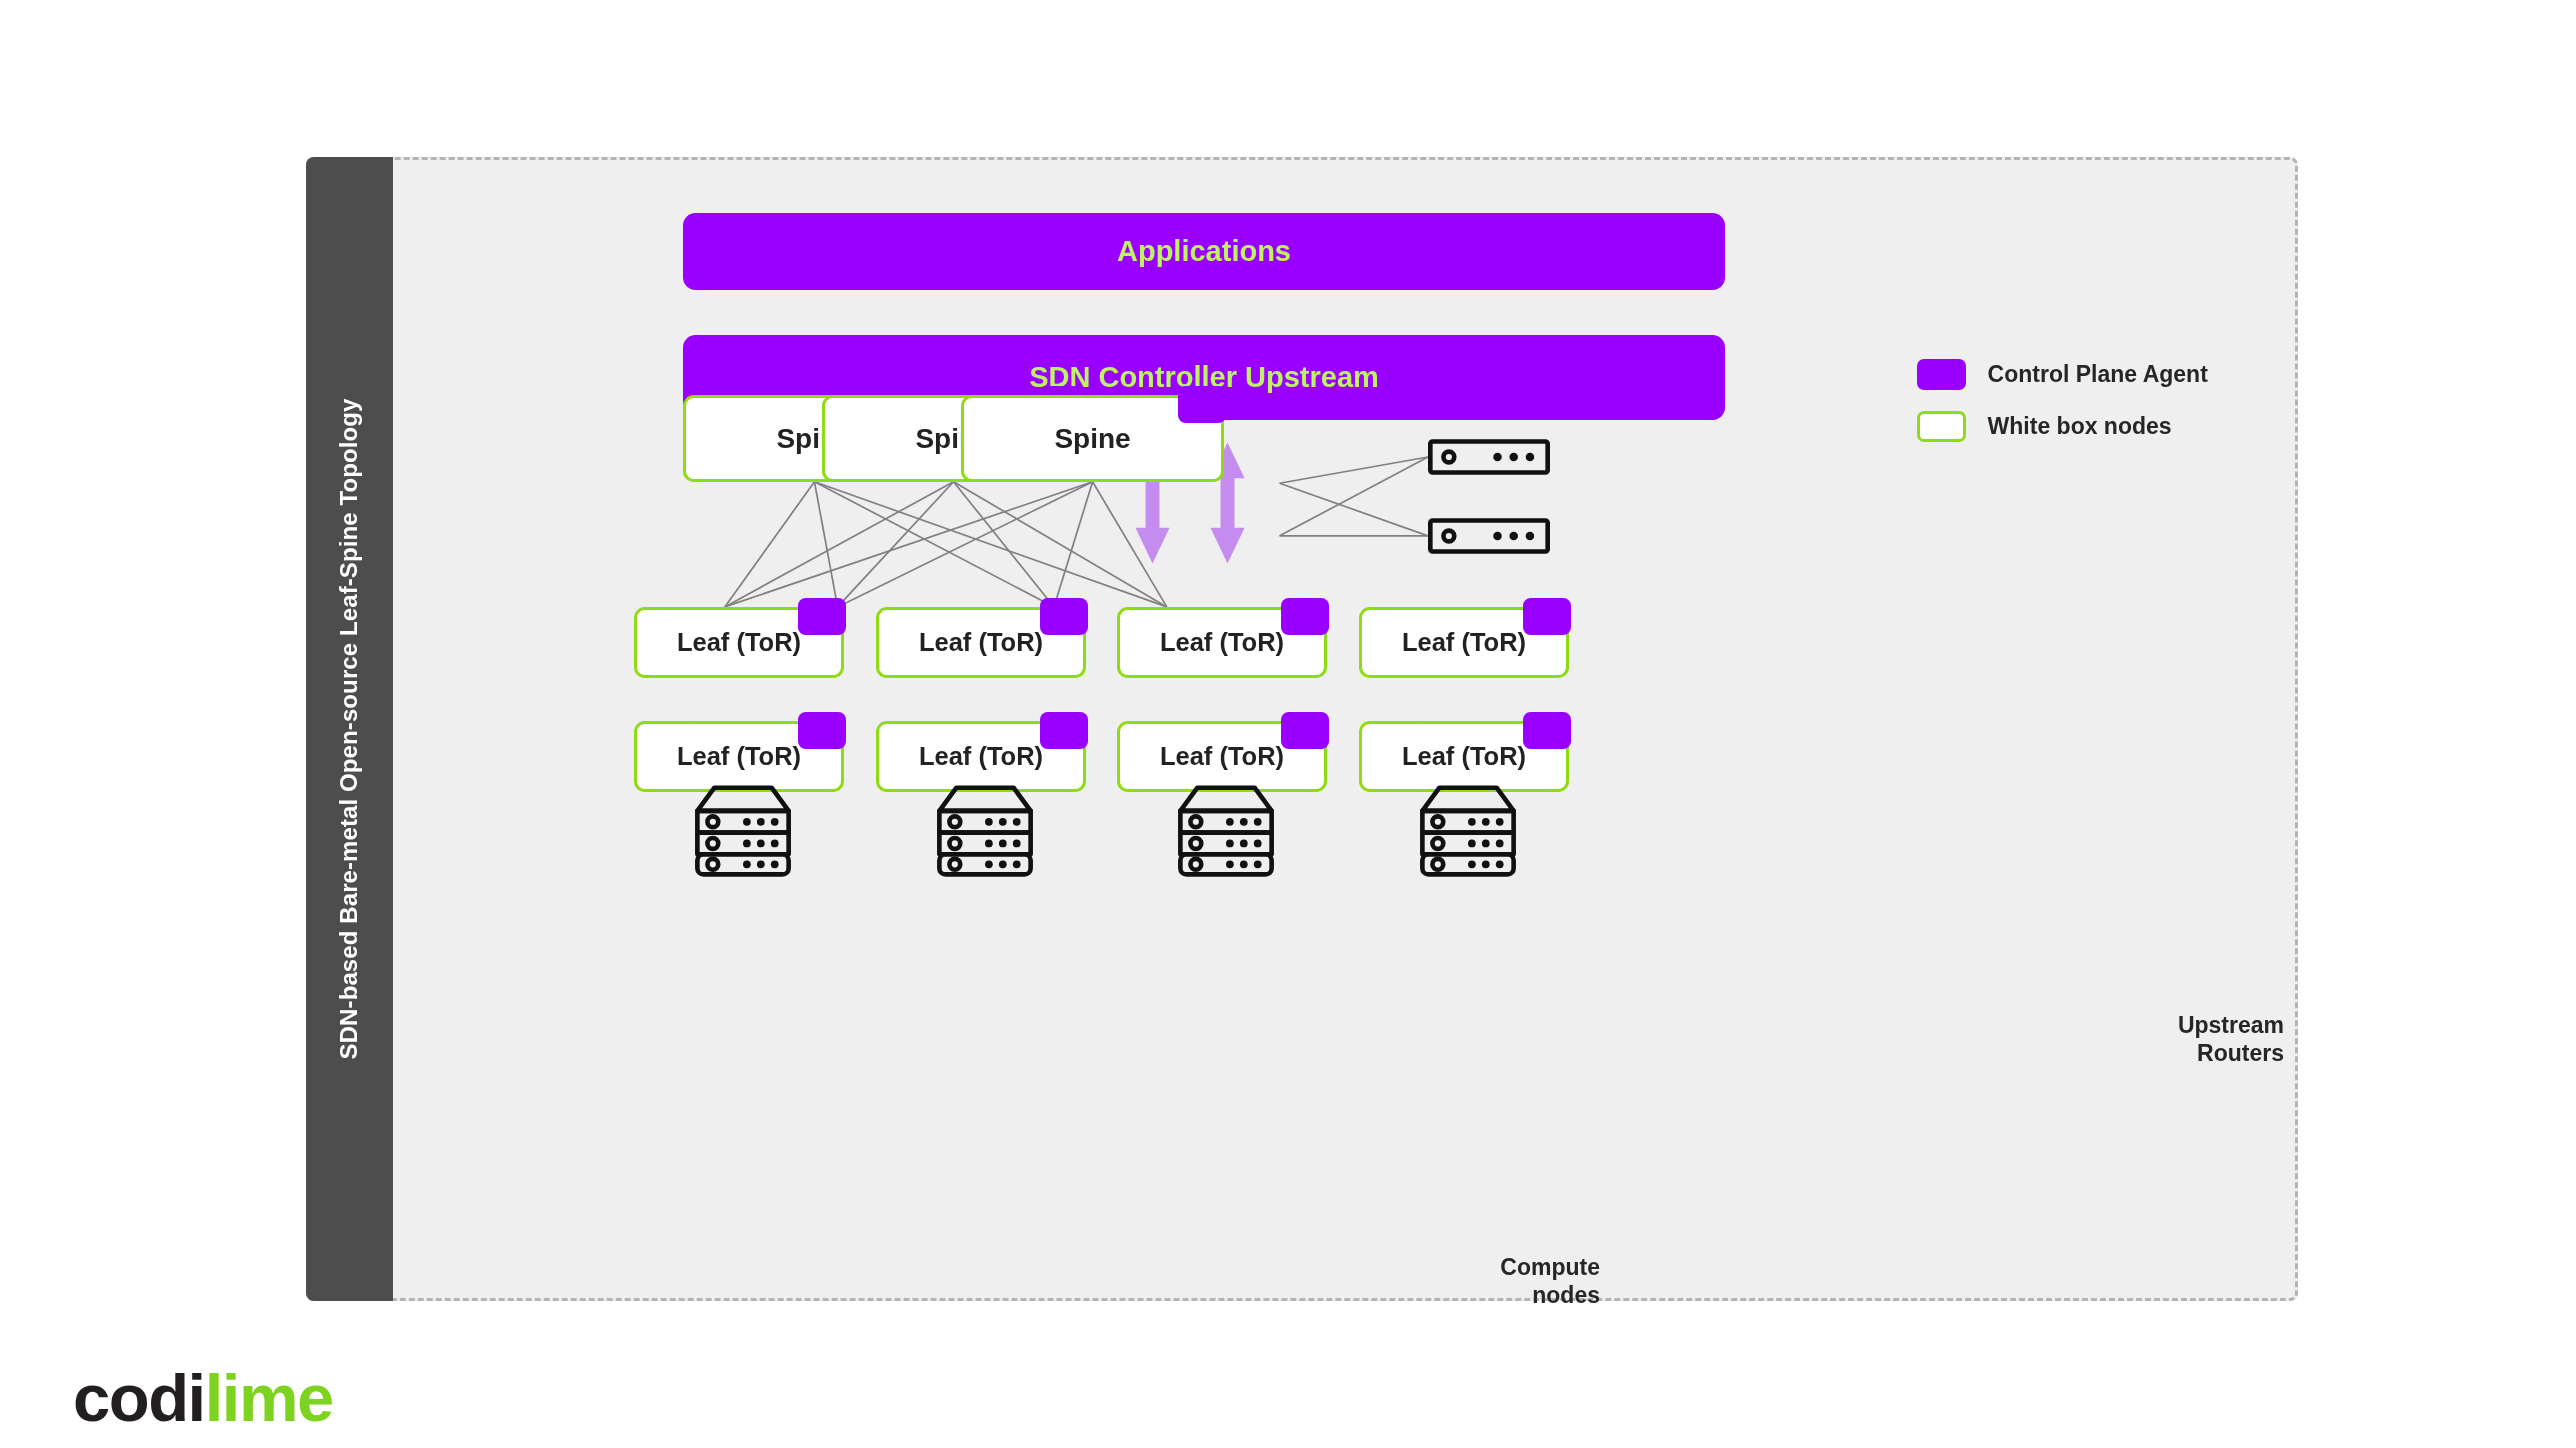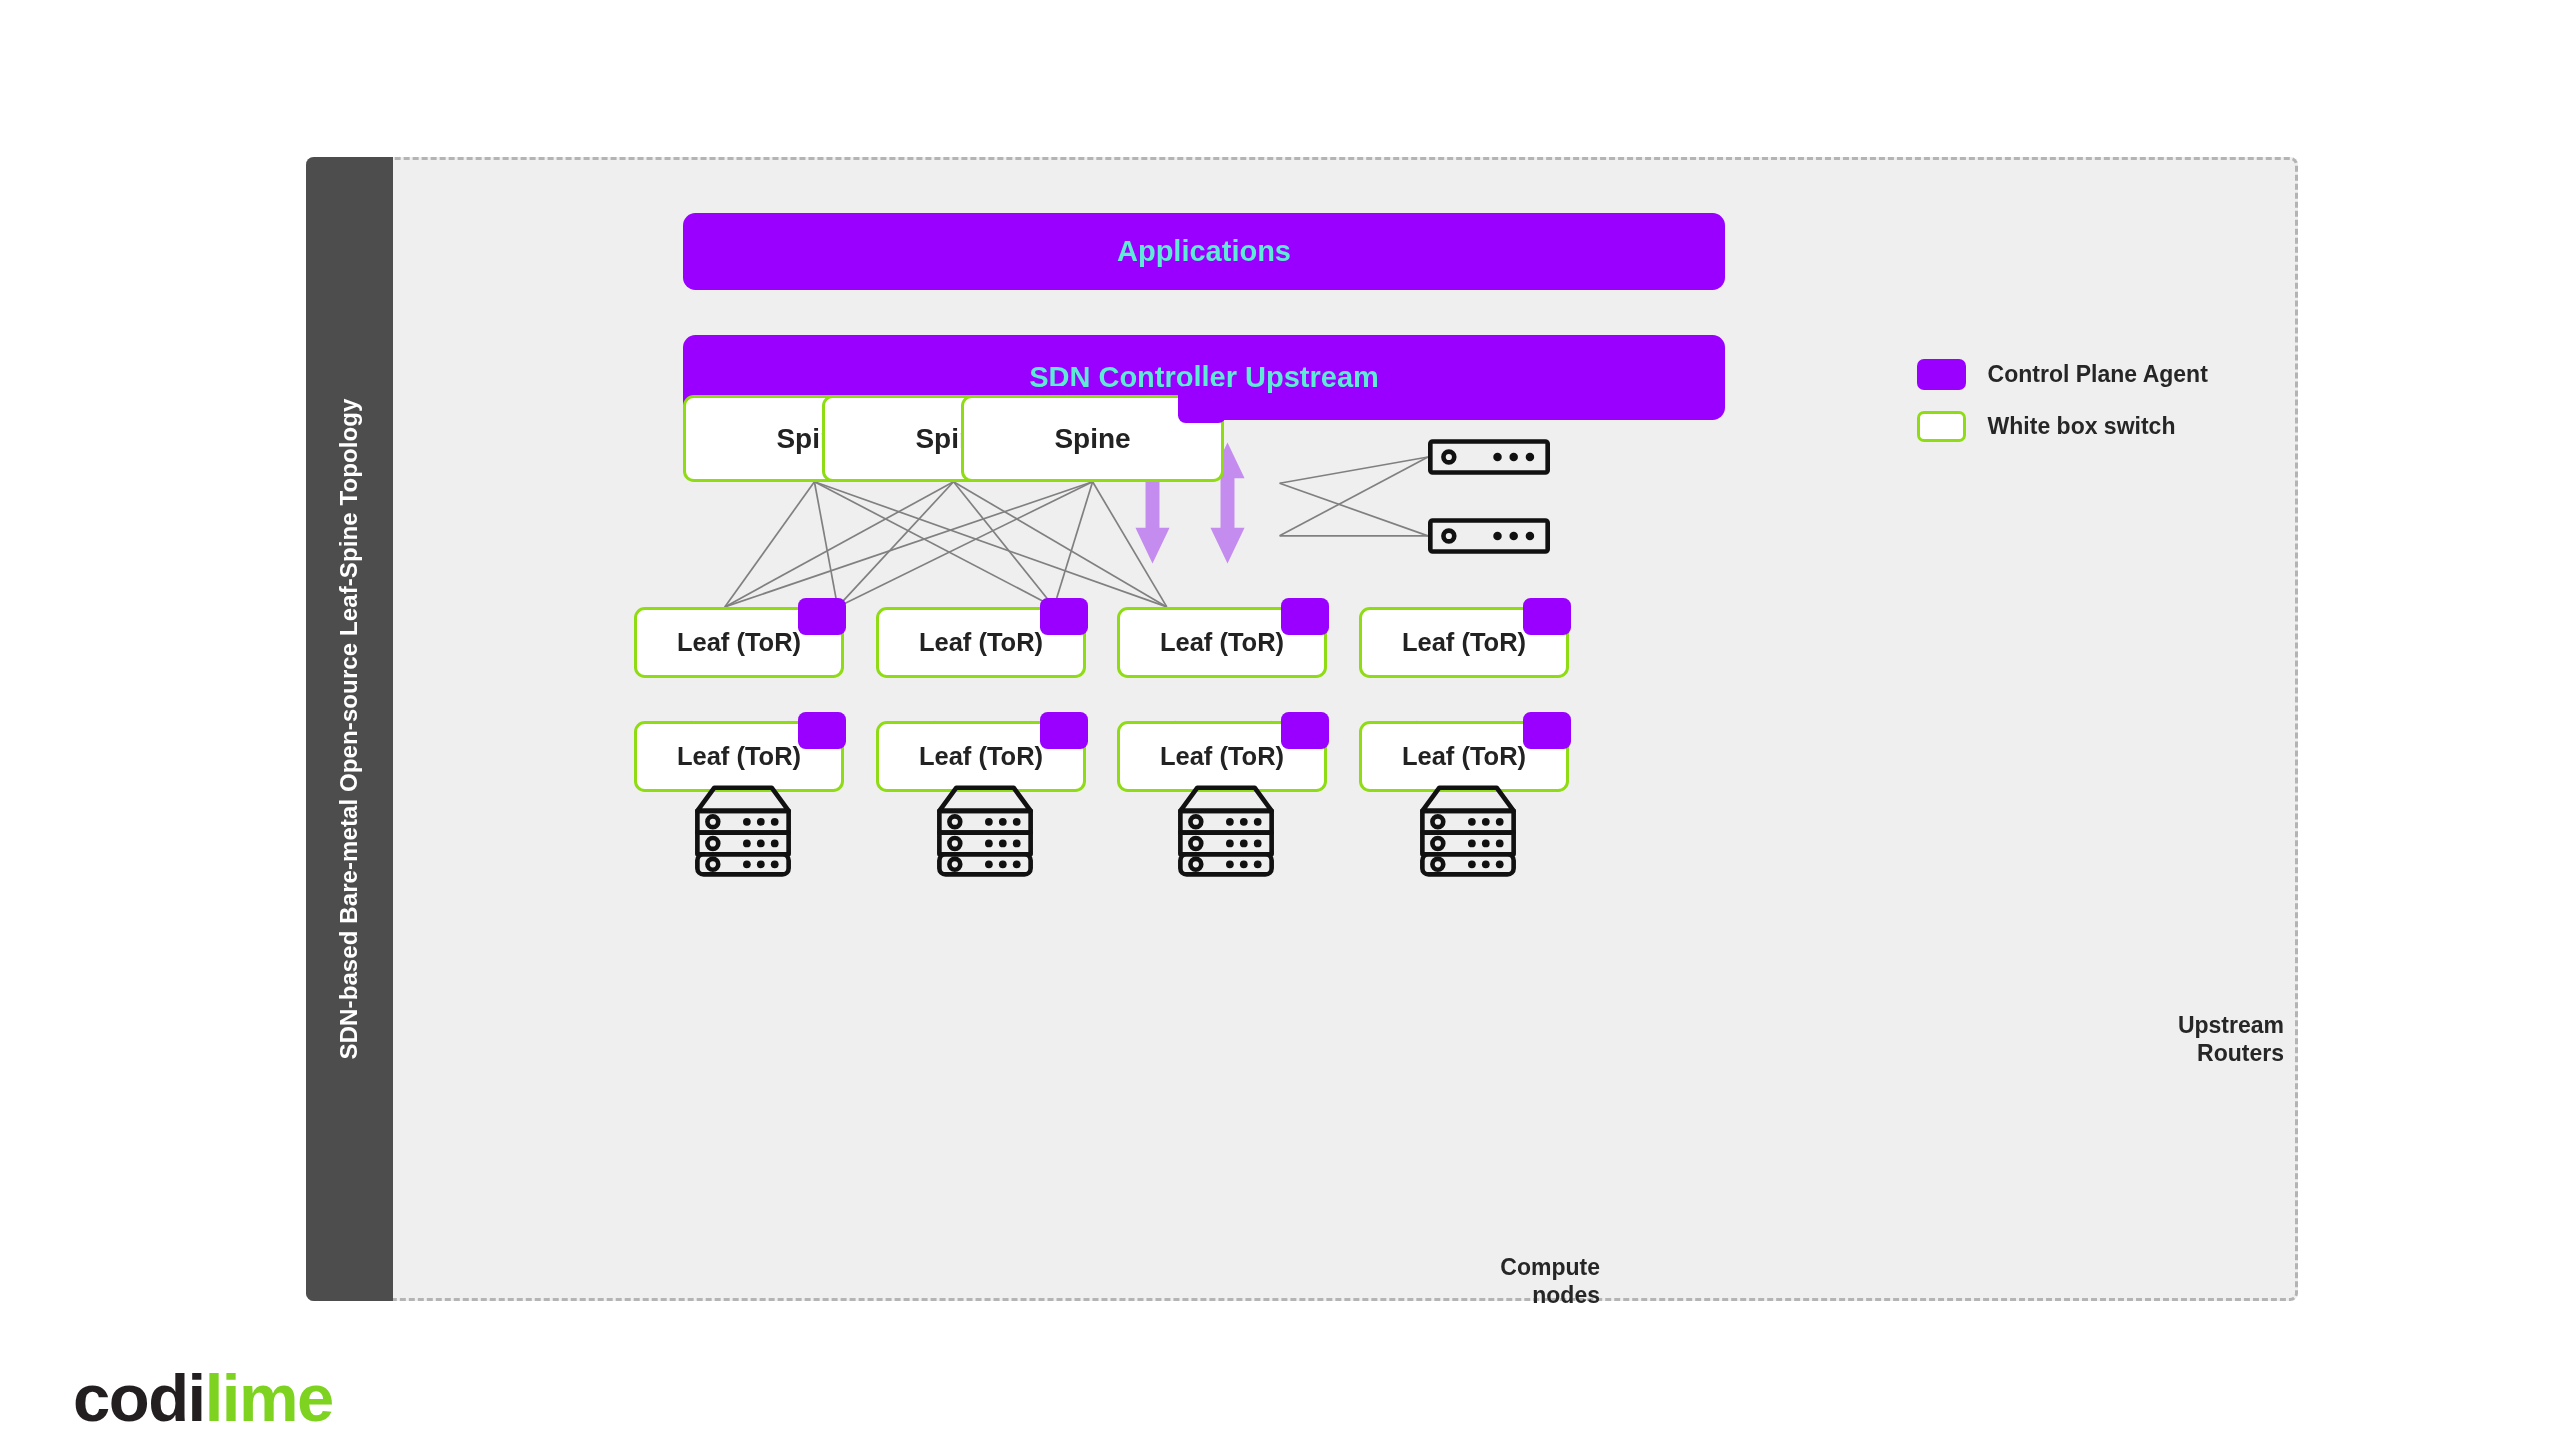--- a/index.html
+++ b/index.html
@@ -71,21 +71,21 @@
   }
 
   
   .purple-bar {
     position: absolute;
     background: #9900ff;
     border-radius: 12.4px;
     display: flex;
     align-items: center;
     justify-content: center;
-    color: #5eead4;
+    color: #bef264;
     font-size: 29px;
     font-weight: bold;
   }
   #applications-box { left: 377px; top: 56px;  width: 1042px; height: 77px; }
   #sdn-controller-box { left: 377px; top: 178px; width: 1042px; height: 85px; }
 
   
   .double-arrow {
     position: absolute;
     width: 39px;
@@ -413,21 +413,21 @@
     <div>Routers</div>
   </div>
 
   <div id="legend">
     <div class="legend-row">
       <span class="legend-swatch filled"></span>
       <span class="legend-label">Control Plane Agent</span>
     </div>
     <div class="legend-row">
       <span class="legend-swatch outline"></span>
-      <span class="legend-label">White box switch</span>
+      <span class="legend-label">White box nodes</span>
     </div>
   </div>
 
 </div>
 
 <div id="brand-logo">
   <span class="logo-dark">codi</span><span class="logo-green">lime</span>
 </div>
 
 

